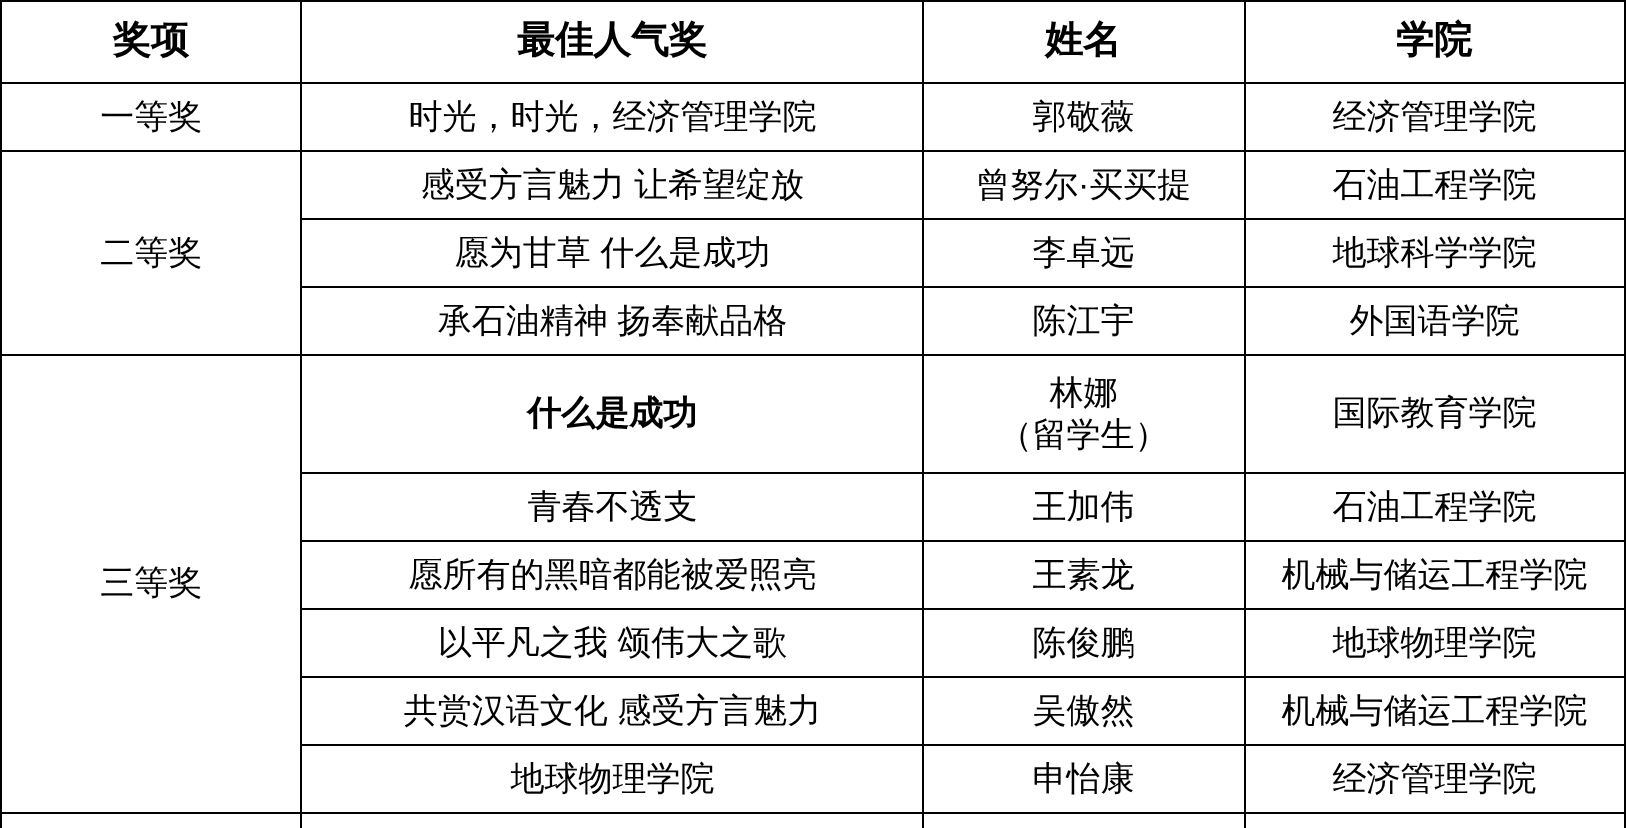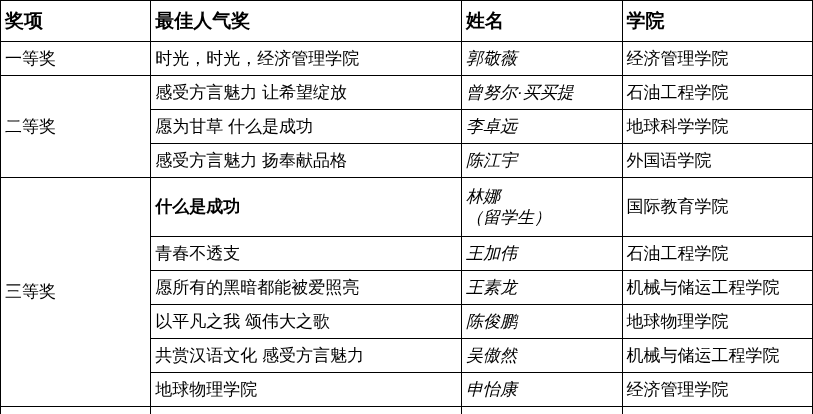--- a/index.html
+++ b/index.html
@@ -15,39 +15,38 @@
     overflow: hidden;
   }
   #award-table {
     border-collapse: collapse;
     width: 813px;
     height: 414px;
     table-layout: fixed;
   }
   #award-table td, #award-table th {
     border: 1px solid #000000;
-    text-align: left;
+    text-align: center;
     vertical-align: middle;
     padding: 0 4px;
     font-weight: normal;
     font-size: 17px;
     line-height: 1.25;
   }
   #award-table thead th {
     font-weight: bold;
     font-size: 19px;
     height: 40px;
   }
   .col-award { width: 150px; }
   .col-title { width: 310px; }
   .col-name  { width: 160px; }
   .col-dept  { width: 190px; }
   .cell-multiline {
     white-space: pre-line;
-    font-style: italic;
   }
   .row-cell {
     height: 33px;
   }
 </style>
 </head>
 <body>
 
 <table id="award-table">
   <colgroup>
@@ -76,21 +75,21 @@
         <td class="row-cell">感受方言魅力 让希望绽放</td>
         <td class="row-cell cell-multiline">曾努尔·买买提</td>
         <td class="row-cell">石油工程学院</td>
       </tr>
       <tr>
         <td class="row-cell">愿为甘草 什么是成功</td>
         <td class="row-cell cell-multiline">李卓远</td>
         <td class="row-cell">地球科学学院</td>
       </tr>
       <tr>
-        <td class="row-cell">感受方言魅力 扬奉献品格</td>
+        <td class="row-cell">承石油精神 扬奉献品格</td>
         <td class="row-cell cell-multiline">陈江宇</td>
         <td class="row-cell">外国语学院</td>
       </tr>
       <tr>
         <td class="row-cell" rowspan="6">三等奖</td>
         <td class="row-cell tall-cell" style="height: 58px; font-weight: bold;">什么是成功</td>
         <td class="row-cell cell-multiline">林娜
 （留学生）</td>
         <td class="row-cell">国际教育学院</td>
       </tr>

